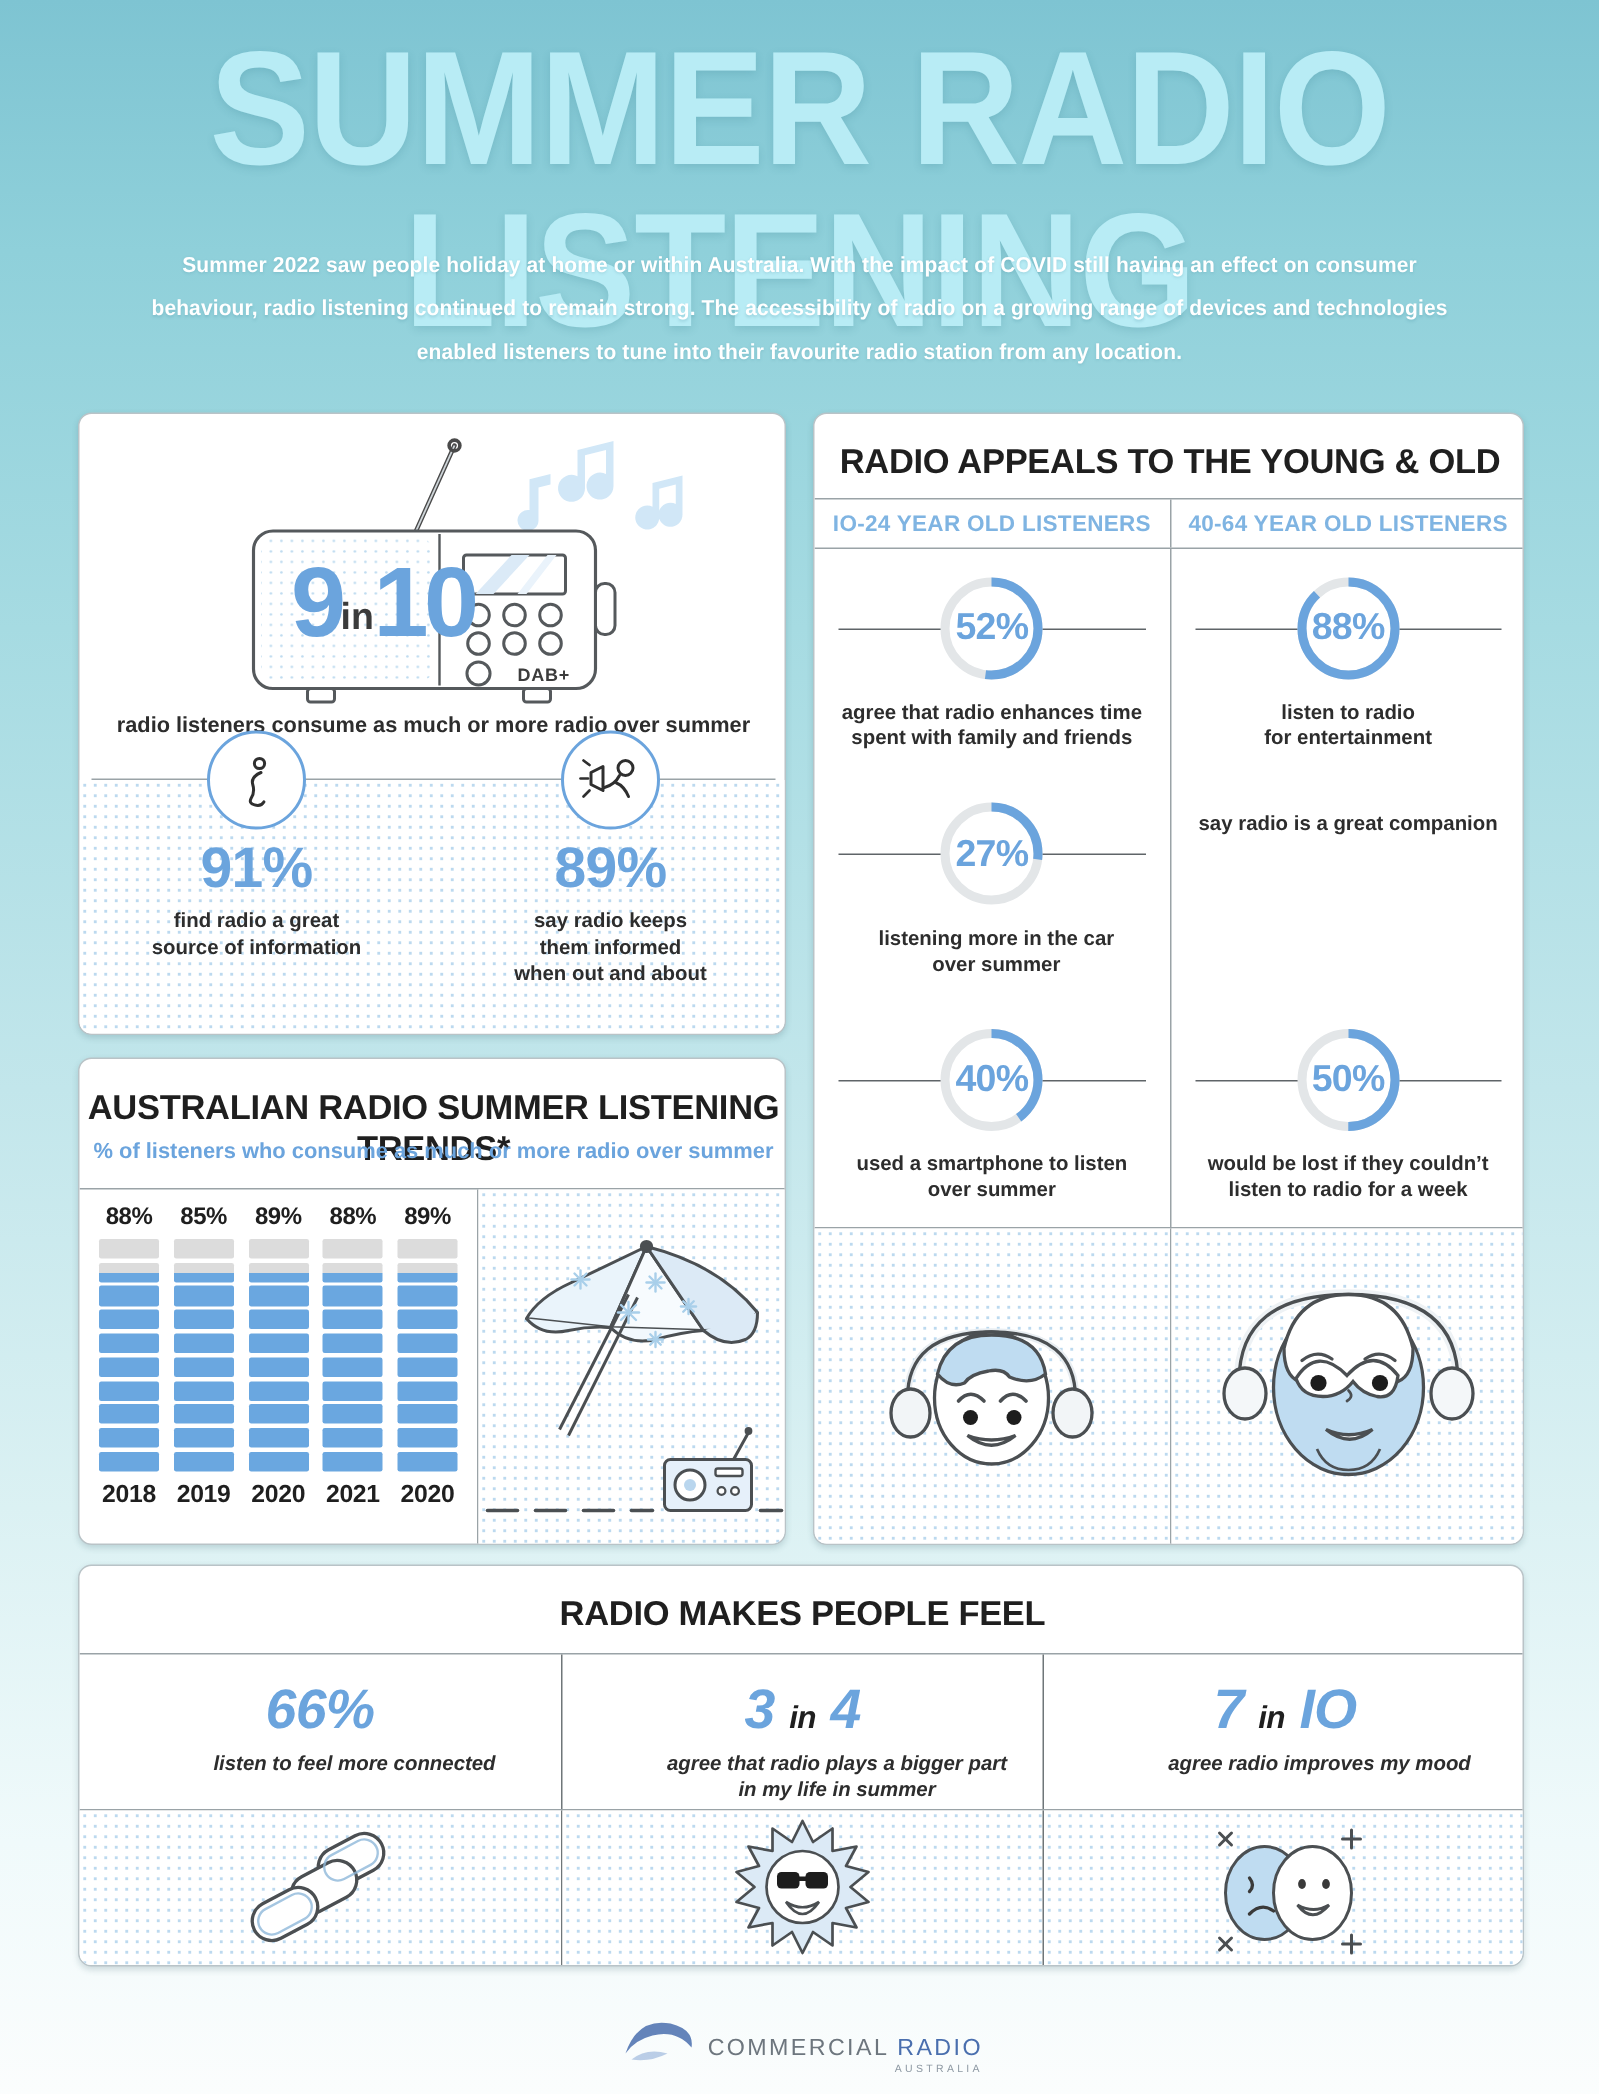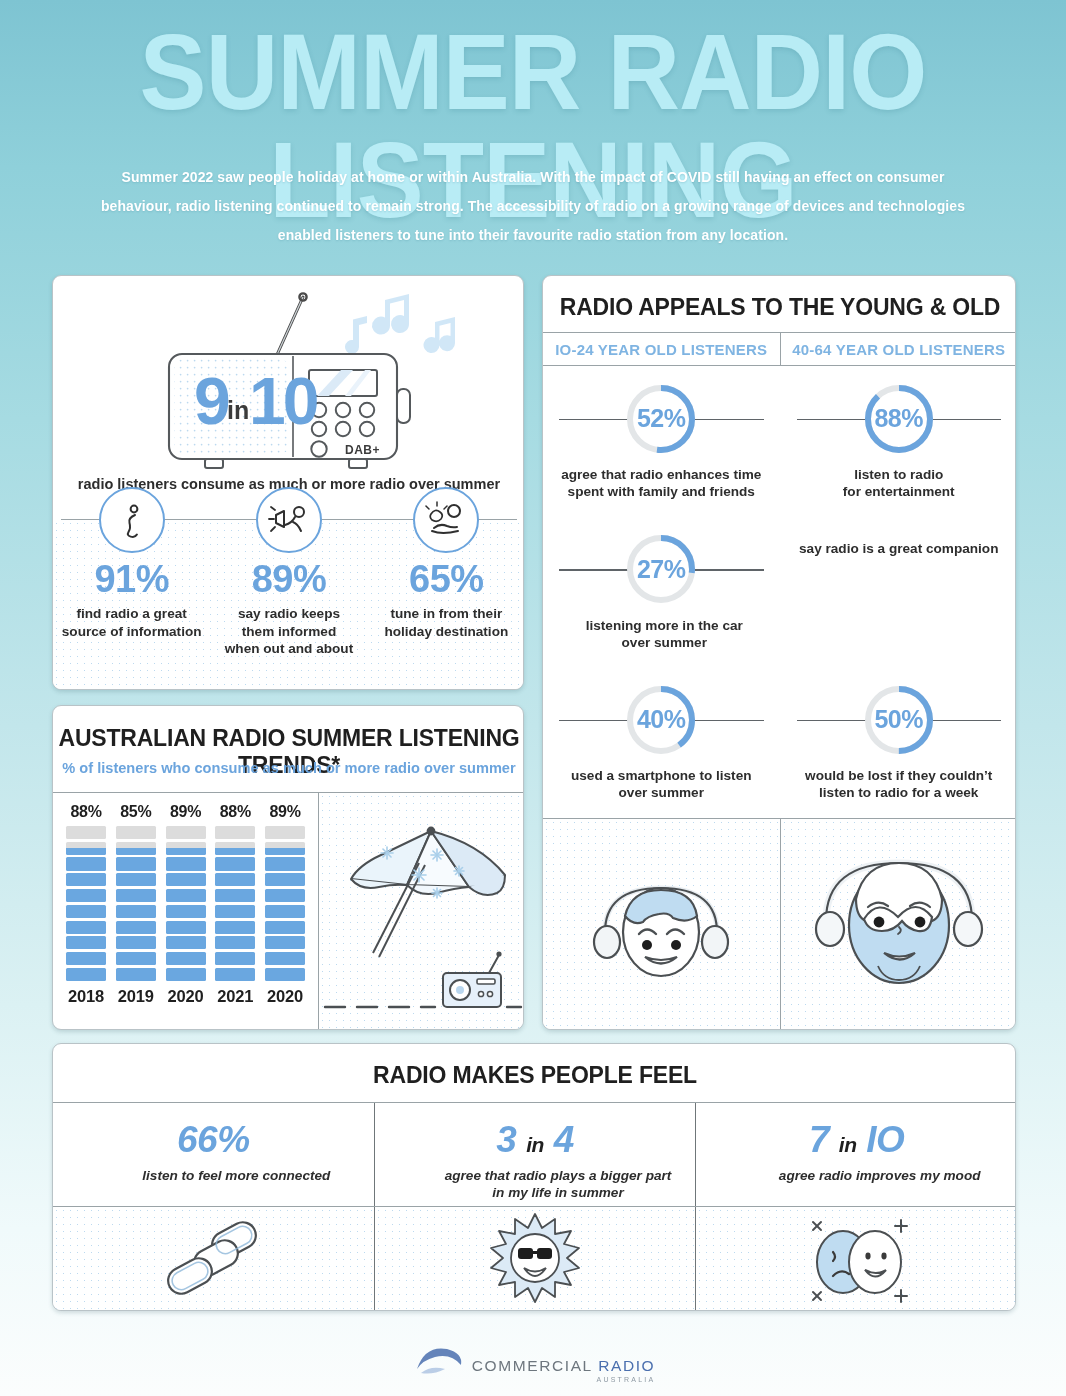--- a/index.html
+++ b/index.html
@@ -106,21 +106,21 @@
     font-weight:bold;font-size:23px;color:#1f1f1f;letter-spacing:-.2px;
   }
   .ag-hr1{position:absolute;left:0;top:56px;width:474px;height:1px;background:#9aa3a7;}
   .ag-heads{position:absolute;left:0;top:57px;width:474px;height:32px;display:flex;}
   .ag-head{
     flex:1;display:flex;align-items:center;justify-content:center;
     font-family:"Liberation Sans Narrow","Liberation Sans",sans-serif;
     font-weight:bold;font-size:15px;color:#7fb4e2;letter-spacing:.2px;
   }
   .ag-hr2{position:absolute;left:0;top:89px;width:474px;height:1px;background:#9aa3a7;}
-  .ag-cols{position:absolute;left:0;top:90px;width:474px;height:452px;display:flex;align-items:flex-end;}
+  .ag-cols{position:absolute;left:0;top:90px;width:474px;height:452px;display:flex;}
   .ag-col{flex:1;position:relative;}
   .ag-vline{width:1px;background:#9aa3a7;}
   .ag-cell{position:relative;height:150.6px;padding-top:14px;text-align:center;}
   .donutwrap{position:relative;height:77px;display:flex;align-items:center;justify-content:center;}
   .donutwrap:before{
     content:"";position:absolute;left:16px;right:16px;top:50%;height:1.4px;background:#5f6468;
   }
   .donut{position:relative;width:74px;height:74px;}
   .donut svg{display:block;}
   .donut .num{
@@ -257,38 +257,20 @@
               <line x1="8" y1="27" x2="4" y2="31"></line>
             </g>
           </svg>
         </div>
         <div class="pct">89%</div>
         <div class="lbl" style="white-space:pre-line">say radio keeps
 them informed
 when out and about</div>
       </div>
 
-      <div class="stat3">
-        <div class="ic">
-          <svg width="44" height="40" viewBox="0 0 44 40">
-            <circle cx="30" cy="11" r="6" fill="none" stroke="#2f2f2f" stroke-width="2"></circle>
-            <path d="M7 14 q4 -6 9 -2 q4 3 1 7 q-4 4 -9 1 q-3 -3 -1 -6z" fill="none" stroke="#2f2f2f" stroke-width="1.7"></path>
-            <g stroke="#2f2f2f" stroke-width="1.5" stroke-linecap="round">
-              <line x1="5" y1="9" x2="2" y2="6"></line>
-                <line x1="13" y1="6" x2="13" y2="2"></line>
-              <line x1="20" y1="9" x2="23" y2="6"></line>
-            </g>
-            <path d="M10 28 q6 -5 13 -2 q5 2 10 1" fill="none" stroke="#2f2f2f" stroke-width="2" stroke-linecap="round"></path>
-            <path d="M8 31 q10 4 26 0" fill="none" stroke="#2f2f2f" stroke-width="2" stroke-linecap="round"></path>
-          </svg>
-        </div>
-        <div class="pct">65%</div>
-        <div class="lbl" style="white-space:pre-line">tune in from their
-holiday destination</div>
-      </div>
 
     </div>
   </div>
 
   <div class="card" id="panel-trends">
     <div class="tr-title">AUSTRALIAN RADIO SUMMER LISTENING TRENDS*</div>
     <div class="tr-sub">% of listeners who consume as much or more radio over summer</div>
     <div class="tr-hr"></div>
 
     <div class="tr-body">

